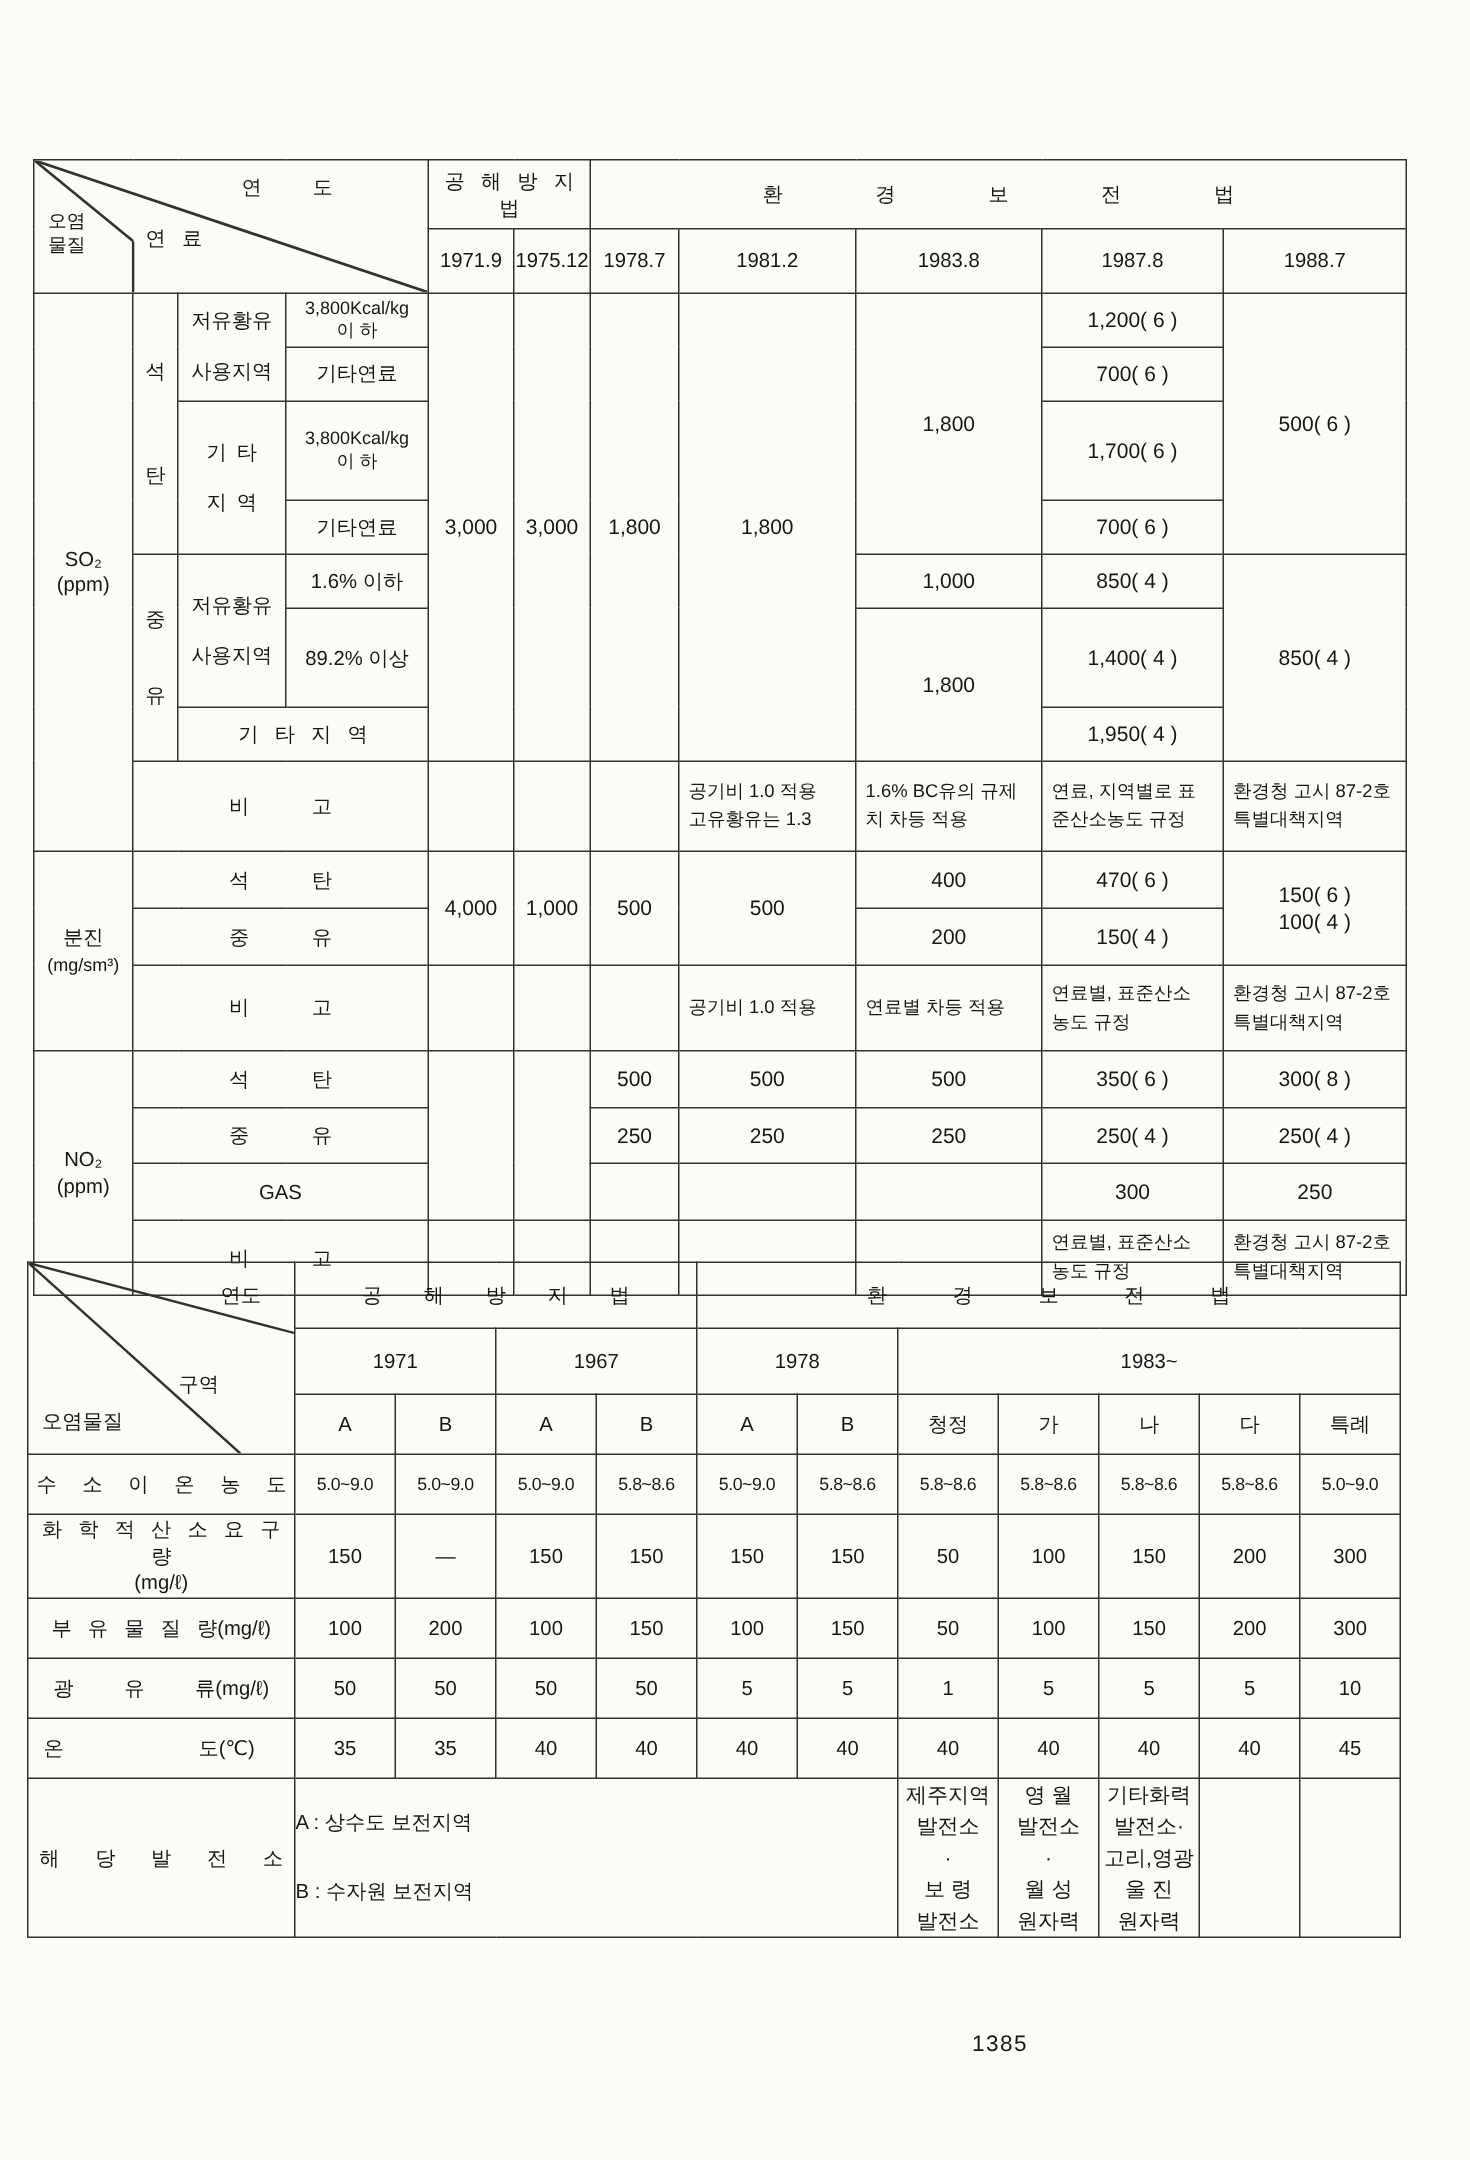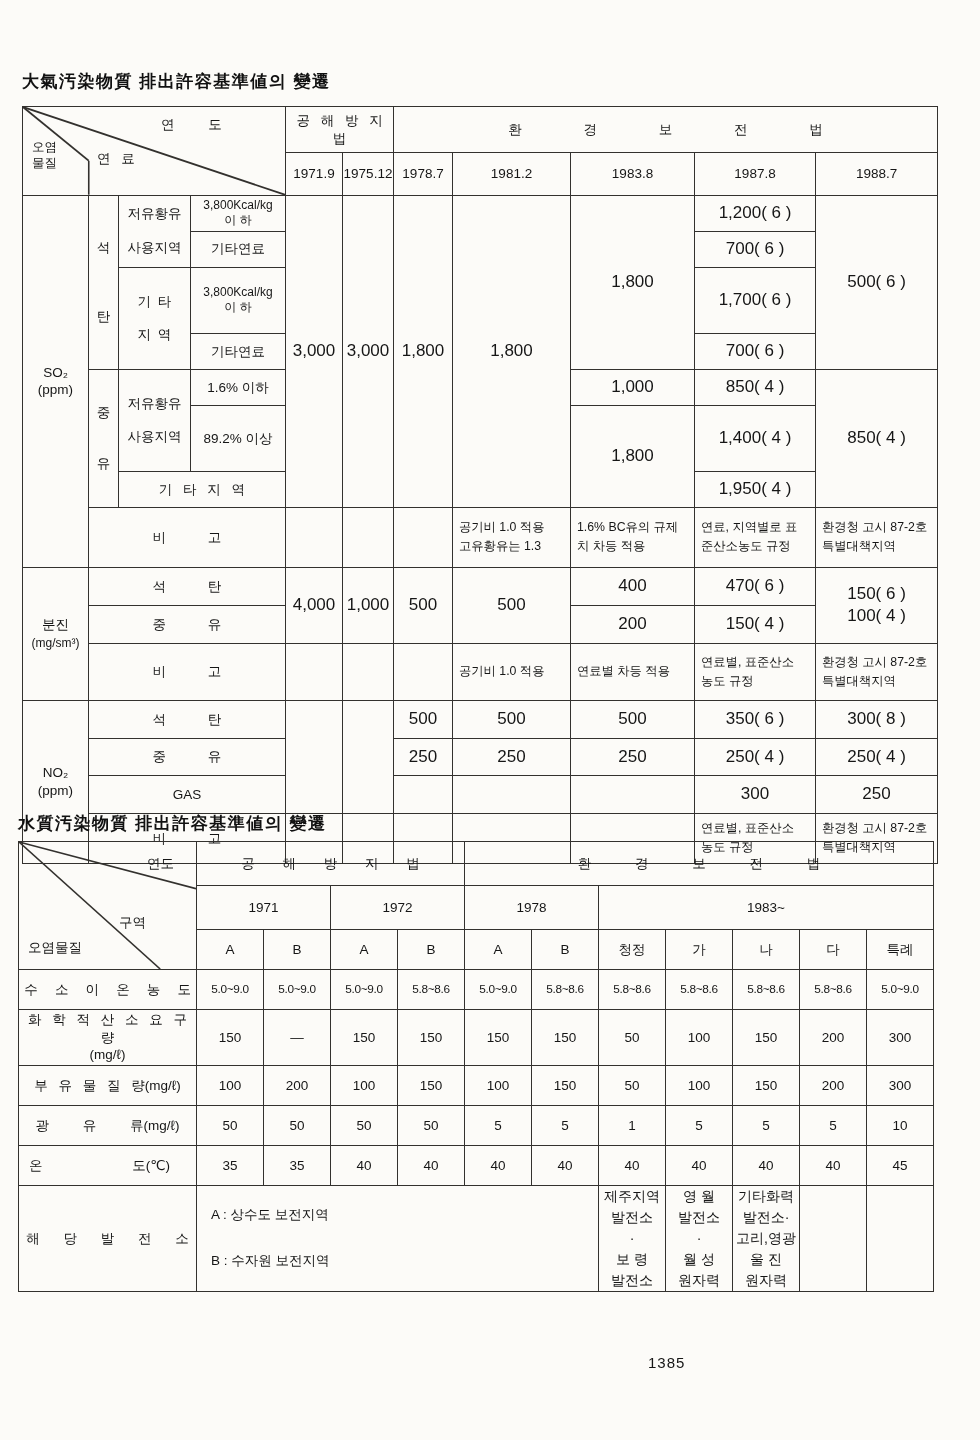--- a/index.html
+++ b/index.html
@@ -6,48 +6,47 @@
   html,body{background:#fcfbf8}
   .page{position:relative;width:980px;height:1440px;background:#fcfbf8;
         font-family:"Liberation Sans","DejaVu Sans",sans-serif;color:#161616;overflow:hidden}
   .title{position:absolute;font-size:17px;font-weight:bold;letter-spacing:1.5px;color:#111}
   .pageno{position:absolute;font-size:15px;letter-spacing:1px}
   table{position:absolute;border-collapse:collapse;table-layout:fixed}
   td,th{border:1.6px solid #33312e;text-align:center;vertical-align:middle;
         font-weight:normal;white-space:pre-line;overflow:hidden;padding:0;
         line-height:1.3;font-size:13.5px;color:#161616}
   .small{font-size:12px;line-height:1.25}
-  .num{font-size:17px}
+  .num{font-size:14px}
   .note{font-size:12.3px;text-align:left;padding:3px 3px 3px 6px;line-height:1.55}
   .lbl2{line-height:2.5}
   .ws-sm{word-spacing:3px}
   .ws-md{word-spacing:7px}
   .ws-lg{word-spacing:14px}
   .ws-xl{word-spacing:30px}
   .gap-38{word-spacing:38px}
   .gap-58{word-spacing:58px}
   .gap-40{word-spacing:40px}
   .gap-24{word-spacing:24px}
   .gap-20{word-spacing:20px}
   .gap-86{word-spacing:86px;text-align:left;padding-left:10px}
   .diag{position:relative;padding:0}
   .diag svg{position:absolute;left:0;top:0;width:100%;height:100%}
   .diag .dl{position:absolute;font-size:13.5px;white-space:pre-line}
   .vcol{display:flex;flex-direction:column;justify-content:space-around;align-items:center;font-size:13.5px}
   .ph td{font-size:11.8px;letter-spacing:-0.3px}
   .plant{font-size:14px;line-height:1.5}
-  .ab{text-align:left;padding-left:14px;font-size:13.5px;line-height:1.7}
+  .ab{text-align:left;font-size:13.5px;line-height:1.7}
   line{stroke:#33312e;stroke-width:1.6}
 </style>
 </head>
 <body>
 
 <div class="page">
 
-  <div class="title" style="left:22px;top:70px">大氣汚染物質 排出許容基準値의 變遷</div>
 
   <table style="left:22px;top:106px;width:915px">
     <colgroup>
       <col style="width:66px">
         <col style="width:30px">
         <col style="width:72px">
         <col style="width:95px">
       <col style="width:57px">
         <col style="width:51px">
         <col style="width:59px">
@@ -220,21 +219,20 @@
       <td></td>
       <td></td>
       <td class="note">연료별, 표준산소
 농도 규정</td>
       <td class="note">환경청 고시 87-2호
 특별대책지역</td>
     </tr>
   </tbody>
     </table>
 
-  <div class="title" style="left:18px;top:812px">水質汚染物質 排出許容基準値의 變遷</div>
 
   <table style="left:18px;top:841px;width:915px">
     <colgroup>
       <col style="width:178px">
       <col style="width:67px">
         <col style="width:67px">
         <col style="width:67px">
         <col style="width:67px">
       <col style="width:67px">
         <col style="width:67px">
@@ -253,21 +251,21 @@
         </svg>
         <span class="dl" style="left:128px;top:13px">연도</span>
         <span class="dl" style="left:100px;top:72px">구역</span>
         <span class="dl" style="left:9px;top:97px">오염물질</span>
       </th>
       <th class="gap-24" colspan="4">공 해 방 지 법</th>
       <th class="gap-40" colspan="7">환 경 보 전 법</th>
     </tr>
     <tr style="height:44px">
       <th colspan="2">1971</th>
-      <th colspan="2">1972</th>
+      <th colspan="2">1967</th>
       <th colspan="2">1978</th>
       <th colspan="5">1983~</th>
     </tr>
     <tr style="height:40px">
       <th>A</th>
       <th>B</th>
       <th>A</th>
       <th>B</th>
       <th>A</th>
       <th>B</th>

